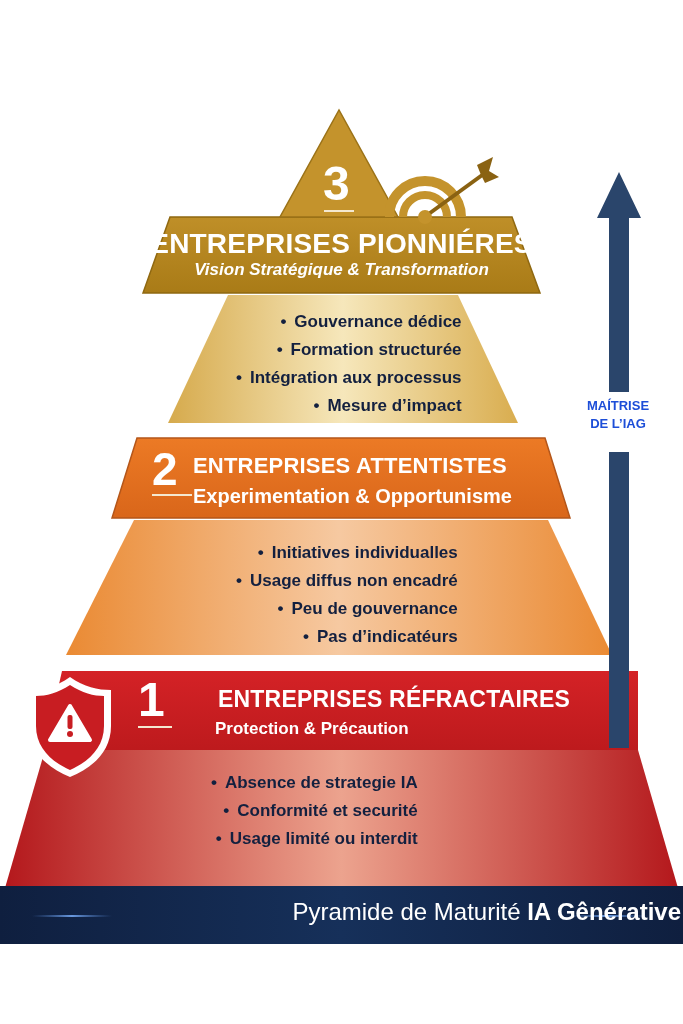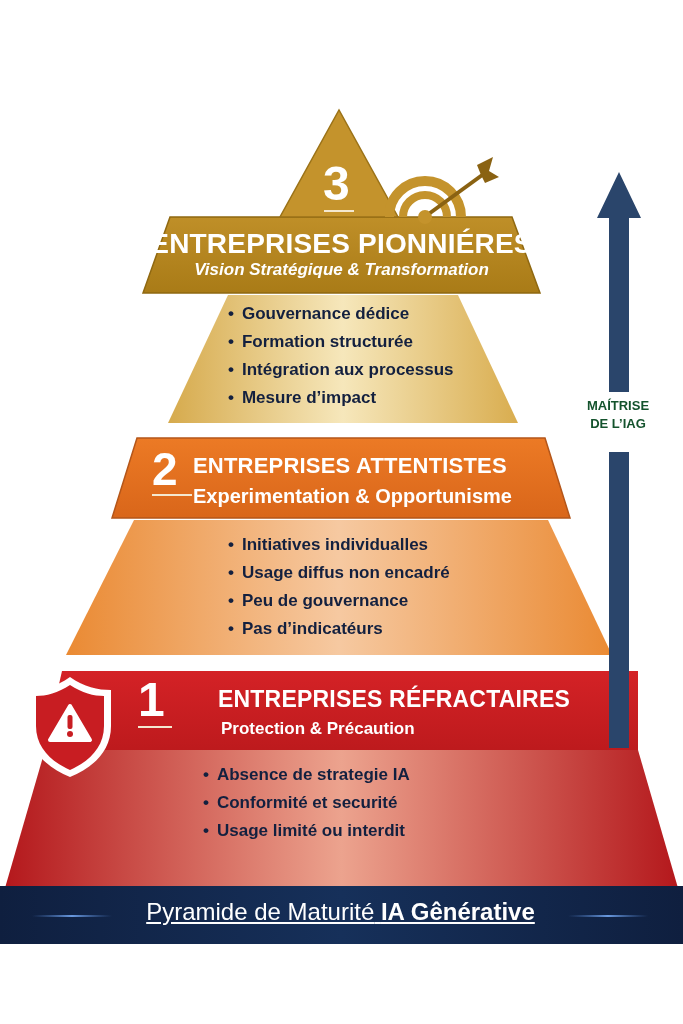--- a/index.html
+++ b/index.html
@@ -5,27 +5,27 @@
   html, body { margin: 0; padding: 0; background: #ffffff; }
   body { width: 683px; height: 1024px; position: relative; overflow: hidden;
          font-family: "Liberation Sans", "DejaVu Sans", sans-serif; }
   svg.bg { position: absolute; left: 0; top: 0; }
   .abs { position: absolute; }
   .title-main { color: #ffffff; font-weight: bold; font-family: "Liberation Sans", sans-serif;
                 letter-spacing: 0.2px; white-space: nowrap; }
   .title-sub { color: #ffffff; font-weight: bold; font-family: "Liberation Sans", sans-serif; white-space: nowrap; }
   .num { color: #ffffff; font-weight: bold; font-family: "Liberation Sans", sans-serif; line-height: 1; }
   .num-line { position: absolute; height: 2px; background: #f4e8d0; }
-  ul.bullets { list-style: none; margin: 0; padding: 0; }
+  ul.bullets { list-style: none; margin: 8px; padding: 0; text-align: right; }
   ul.bullets li { color: #13203f; font-weight: bold; font-size: 17px; line-height: 28px;
                   font-family: "Liberation Sans", sans-serif; white-space: nowrap; }
   ul.bullets li::before { content: "\2022"; margin-right: 8px; }
   .footer-text { color: #ffffff; font-size: 24px; white-space: nowrap; font-family: "Liberation Sans", sans-serif; }
   .footer-text b { font-weight: bold; }
-  .arrow-label { color: #14532d; font-weight: bold; text-align: center; font-family: "Liberation Sans", sans-serif; }
+  .arrow-label { color: #1d4ed8; font-weight: bold; text-align: center; font-family: "Liberation Sans", sans-serif; }
 </style>
 </head>
 <body>
 
 <svg class="bg" width="683" height="1024" viewBox="0 0 683 1024">
   <defs>
     <linearGradient id="gold-body" x1="0" x2="1" y1="0" y2="0">
       <stop offset="0" stop-color="#d6aa4c"></stop>
       <stop offset="0.5" stop-color="#f6e7bb"></stop>
       <stop offset="1" stop-color="#d9ad4f"></stop>
@@ -120,23 +120,23 @@
 <svg class="abs" style="left:24px;top:674px;" width="92" height="106" viewBox="0 0 92 106">
   <path d="M46,3 C32,13 18,16 5,16 L5,52 C5,78 24,94 46,103 C68,94 87,78 87,52 L87,16 C74,16 60,13 46,3 Z" fill="#ffffff"></path>
   <path d="M46,11 C34,19 22,22 12,22 L12,52 C12,74 28,88 46,96 C64,88 80,74 80,52 L80,22 C70,22 58,19 46,11 Z" fill="#c81d22"></path>
   <path d="M46,32 L66,66 L26,66 Z" fill="#ffffff" stroke="#ffffff" stroke-width="4" stroke-linejoin="round"></path>
   <rect x="43.5" y="41" width="5" height="14" rx="2" fill="#c81d22"></rect>
   <circle cx="46" cy="60" r="3" fill="#c81d22"></circle>
 </svg>
 <div class="abs num" style="left:138px;top:676px;font-size:48px;">1</div>
 <div class="num-line" style="left:138px;top:726px;width:34px;"></div>
 <div class="abs title-main" style="left:176px;top:686px;font-size:23px;margin-left:42px;">ENTREPRISES RÉFRACTAIRES</div>
-<div class="abs title-sub" style="left:221px;top:719px;font-size:17px;">Protection &amp; Précaution</div>
+<div class="abs title-sub" style="left:215px;top:719px;font-size:17px;">Protection &amp; Précaution</div>
 <ul class="abs bullets" style="left:203px;top:761px;">
   <li>Absence de strategie IA</li>
   <li>Conformité et securité</li>
   <li>Usage limité ou interdit</li>
 </ul>
 
-<div class="abs footer-text" style="left:0;top:898px;width:681px;text-align:center;text-decoration:underline;">
+<div class="abs footer-text" style="left:0;top:898px;width:681px;text-align:right;">
   <span>Pyramide de Maturité</span>
   <b>IA Gênérative</b>
 </div>
 
 </body></html>

